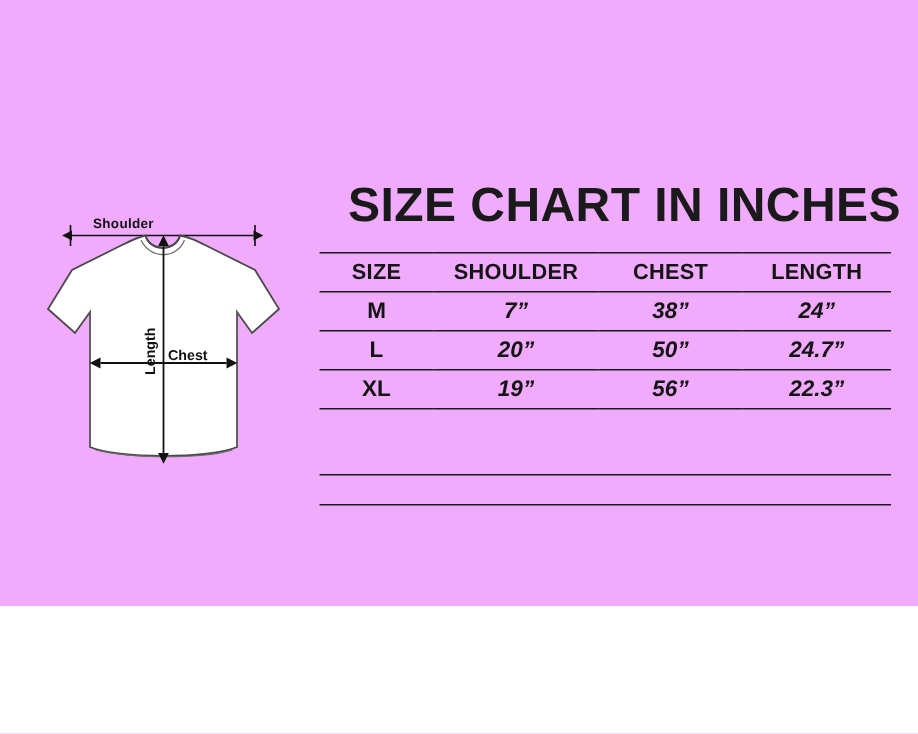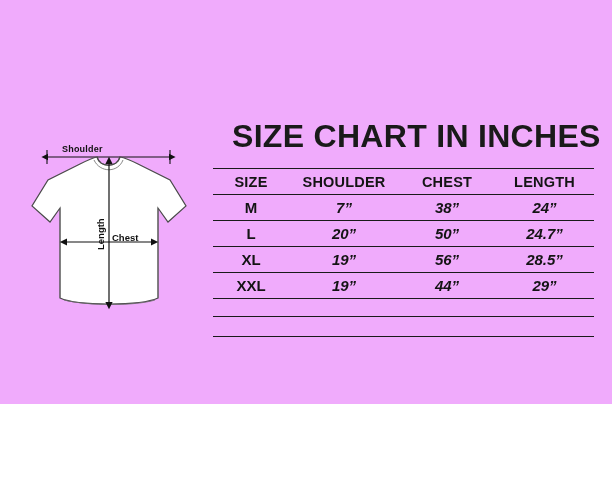--- a/index.html
+++ b/index.html
@@ -208,27 +208,21 @@
         <tr>
           <td class="col-size">L</td>
           <td class="col-shoulder">20”</td>
           <td class="col-chest">50”</td>
           <td class="col-length">24.7”</td>
         </tr>
         <tr>
           <td class="col-size">XL</td>
           <td class="col-shoulder">19”</td>
           <td class="col-chest">56”</td>
-          <td class="col-length">28.5”</td>
-        </tr>
-        <tr>
-          <td class="col-size">XXL</td>
-          <td class="col-shoulder">19”</td>
-          <td class="col-chest">44”</td>
-          <td class="col-length">29”</td>
+          <td class="col-length">22.3”</td>
         </tr>
       </tbody>
     </table>
   </div>
 
   <div class="trailing-rule" id="rule-a"></div>
   <div class="trailing-rule" id="rule-b"></div>
 
 </div>
 

